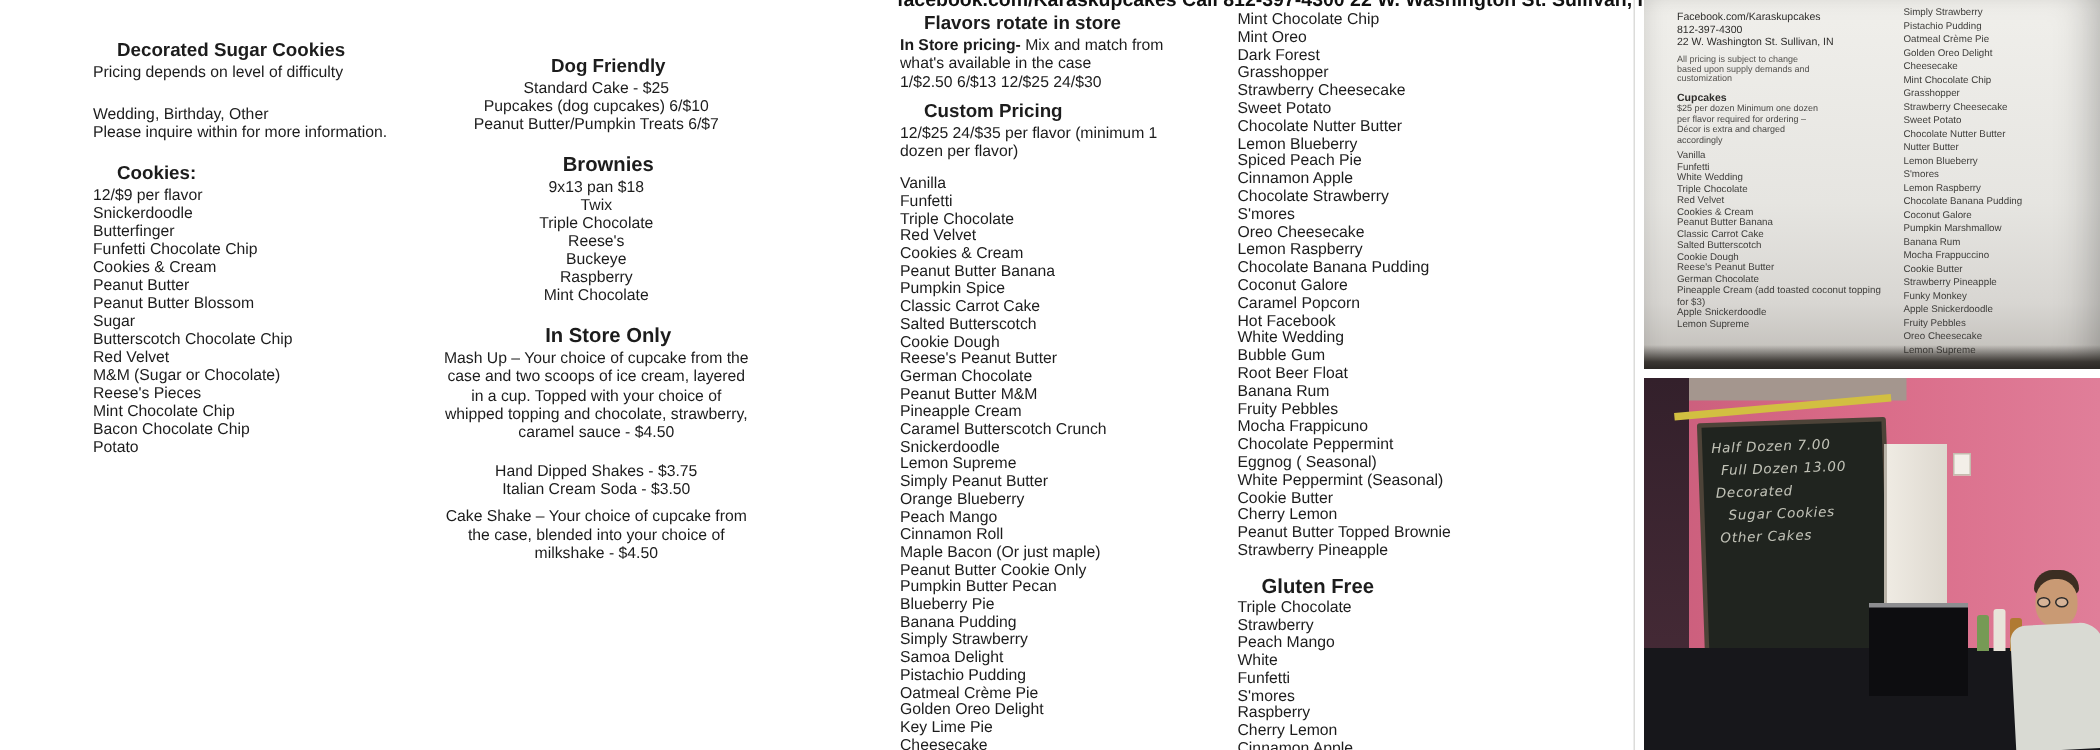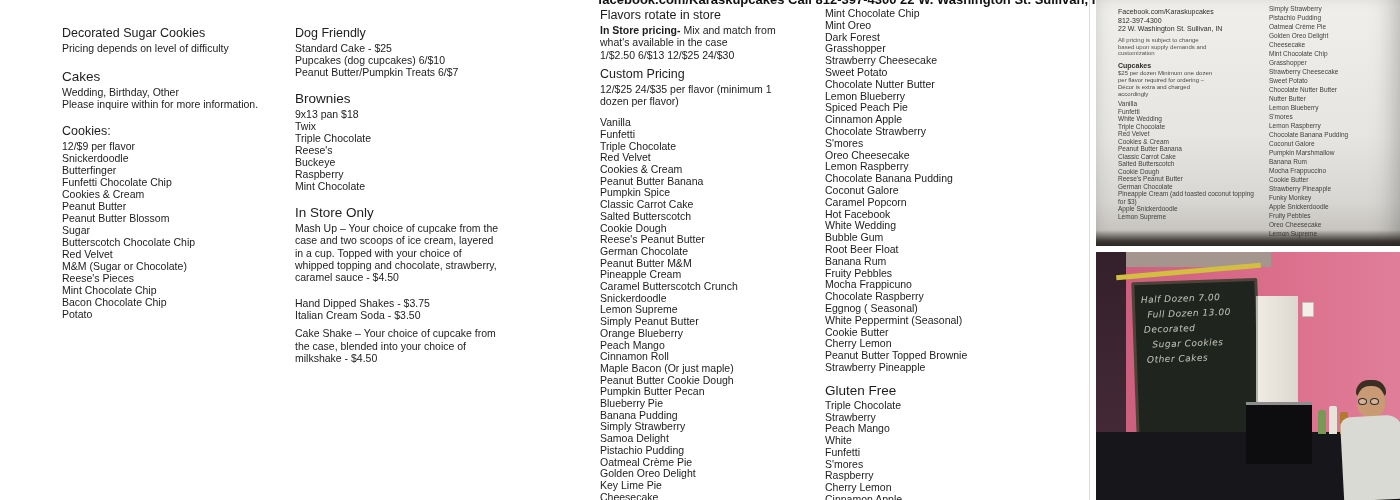--- a/index.html
+++ b/index.html
@@ -2,21 +2,21 @@
 <html><head>
 <meta charset="utf-8">
 <style>
   * { margin:0; padding:0; box-sizing:border-box; }
   body { background:#fff; }
   .stage { position:relative; width:1400px; height:500px; overflow:hidden; background:#ffffff;
            font-family:"Liberation Sans", sans-serif; color:#1c1c1c; }
 
   
   .col { position:absolute; }
-  .h  { font-weight:400; font-size:12.5px; line-height:14px; margin-bottom:2px; }
+  .h  { font-weight:700; font-size:12.5px; line-height:14px; margin-bottom:2px;margin-left:16px; }
   .h2 { font-size:13.5px; }
   .line, .dl { font-size:10.5px; line-height:12px; }
   .para { font-size:10.5px; line-height:12.3px; }
   .tight .dl  { line-height:11.7px; }
   .tight2 .dl { line-height:11.8px; }
   .gap6{height:6px}.gap10{height:10px}.gap14{height:14px}.gap16{height:16px}
   .top-banner { position:absolute; left:598px; top:-8px; font-weight:700; font-size:13px; white-space:nowrap; color:#111; }
   .divider { position:absolute; left:1089px; top:0; width:1px; height:500px; background:#dcdcda; }
   .bold-lead { font-weight:700; }
 
@@ -69,21 +69,20 @@
 <body>
 
 <div class="stage">
 
   <div class="top-banner">facebook.com/Karaskupcakes Call 812-397-4300 22 W. Washington St. Sullivan, IN</div>
 
   <div class="col" style="left:62px; top:26px; width:218px;">
     <div class="h">Decorated Sugar Cookies</div>
     <div class="line">Pricing depends on level of difficulty</div>
     <div class="gap16"></div>
-    <div class="h h2">Cakes</div>
     <div class="list">
         <div class="dl">Wedding, Birthday, Other</div>
         <div class="dl">Please inquire within for more information.</div>
       </div>
     <div class="gap14"></div>
     <div class="h">Cookies:</div>
     <div class="list">
         <div class="dl">12/$9 per flavor</div>
         <div class="dl">Snickerdoodle</div>
         <div class="dl">Butterfinger</div>
@@ -95,21 +94,21 @@
         <div class="dl">Butterscotch Chocolate Chip</div>
         <div class="dl">Red Velvet</div>
         <div class="dl">M&amp;M (Sugar or Chocolate)</div>
         <div class="dl">Reese's Pieces</div>
         <div class="dl">Mint Chocolate Chip</div>
         <div class="dl">Bacon Chocolate Chip</div>
         <div class="dl">Potato</div>
       </div>
   </div>
 
-  <div class="col" style="left:295px; top:26px; width:205px;">
+  <div class="col" style="left:295px; top:37px; width:205px;text-align:center;">
     <div class="h">Dog Friendly</div>
     <div class="list">
         <div class="dl">Standard Cake - $25</div>
         <div class="dl">Pupcakes (dog cupcakes) 6/$10</div>
         <div class="dl">Peanut Butter/Pumpkin Treats 6/$7</div>
       </div>
     <div class="gap14"></div>
     <div class="h h2">Brownies</div>
     <div class="list">
         <div class="dl">9x13 pan $18</div>
@@ -158,21 +157,21 @@
         <div class="dl">Peanut Butter M&amp;M</div>
         <div class="dl">Pineapple Cream</div>
         <div class="dl">Caramel Butterscotch Crunch</div>
         <div class="dl">Snickerdoodle</div>
         <div class="dl">Lemon Supreme</div>
         <div class="dl">Simply Peanut Butter</div>
         <div class="dl">Orange Blueberry</div>
         <div class="dl">Peach Mango</div>
         <div class="dl">Cinnamon Roll</div>
         <div class="dl">Maple Bacon (Or just maple)</div>
-        <div class="dl">Peanut Butter Cookie Dough</div>
+        <div class="dl">Peanut Butter Cookie Only</div>
         <div class="dl">Pumpkin Butter Pecan</div>
         <div class="dl">Blueberry Pie</div>
         <div class="dl">Banana Pudding</div>
         <div class="dl">Simply Strawberry</div>
         <div class="dl">Samoa Delight</div>
         <div class="dl">Pistachio Pudding</div>
         <div class="dl">Oatmeal Crème Pie</div>
         <div class="dl">Golden Oreo Delight</div>
         <div class="dl">Key Lime Pie</div>
         <div class="dl">Cheesecake</div>
@@ -198,21 +197,21 @@
         <div class="dl">Chocolate Banana Pudding</div>
         <div class="dl">Coconut Galore</div>
         <div class="dl">Caramel Popcorn</div>
         <div class="dl">Hot Facebook</div>
         <div class="dl">White Wedding</div>
         <div class="dl">Bubble Gum</div>
         <div class="dl">Root Beer Float</div>
         <div class="dl">Banana Rum</div>
         <div class="dl">Fruity Pebbles</div>
         <div class="dl">Mocha Frappicuno</div>
-        <div class="dl">Chocolate Raspberry</div>
+        <div class="dl">Chocolate Peppermint</div>
         <div class="dl">Eggnog ( Seasonal)</div>
         <div class="dl">White Peppermint (Seasonal)</div>
         <div class="dl">Cookie Butter</div>
         <div class="dl">Cherry Lemon</div>
         <div class="dl">Peanut Butter Topped Brownie</div>
         <div class="dl">Strawberry Pineapple</div>
       </div>
     <div class="gap10"></div>
     <div class="h h2">Gluten Free</div>
     <div class="list tight2">

